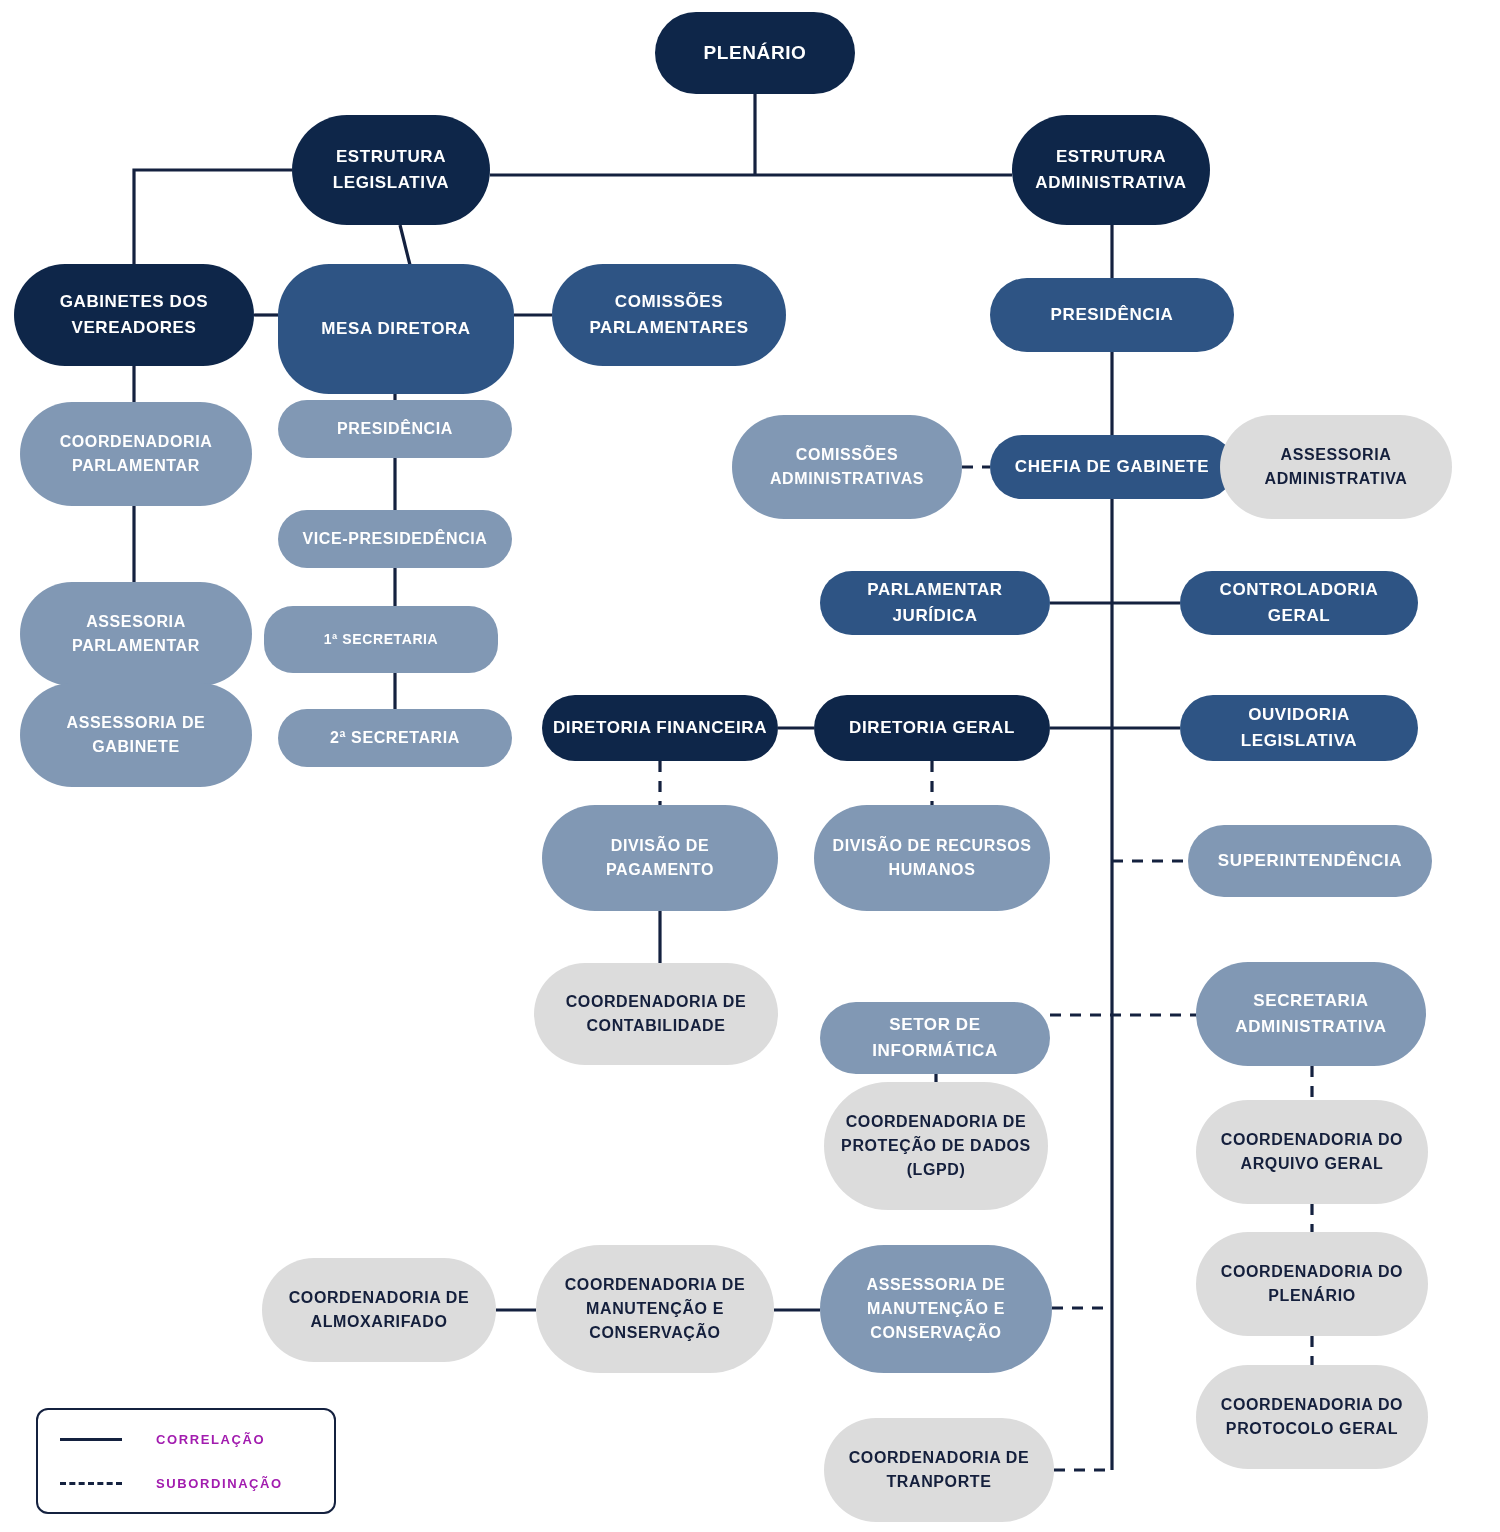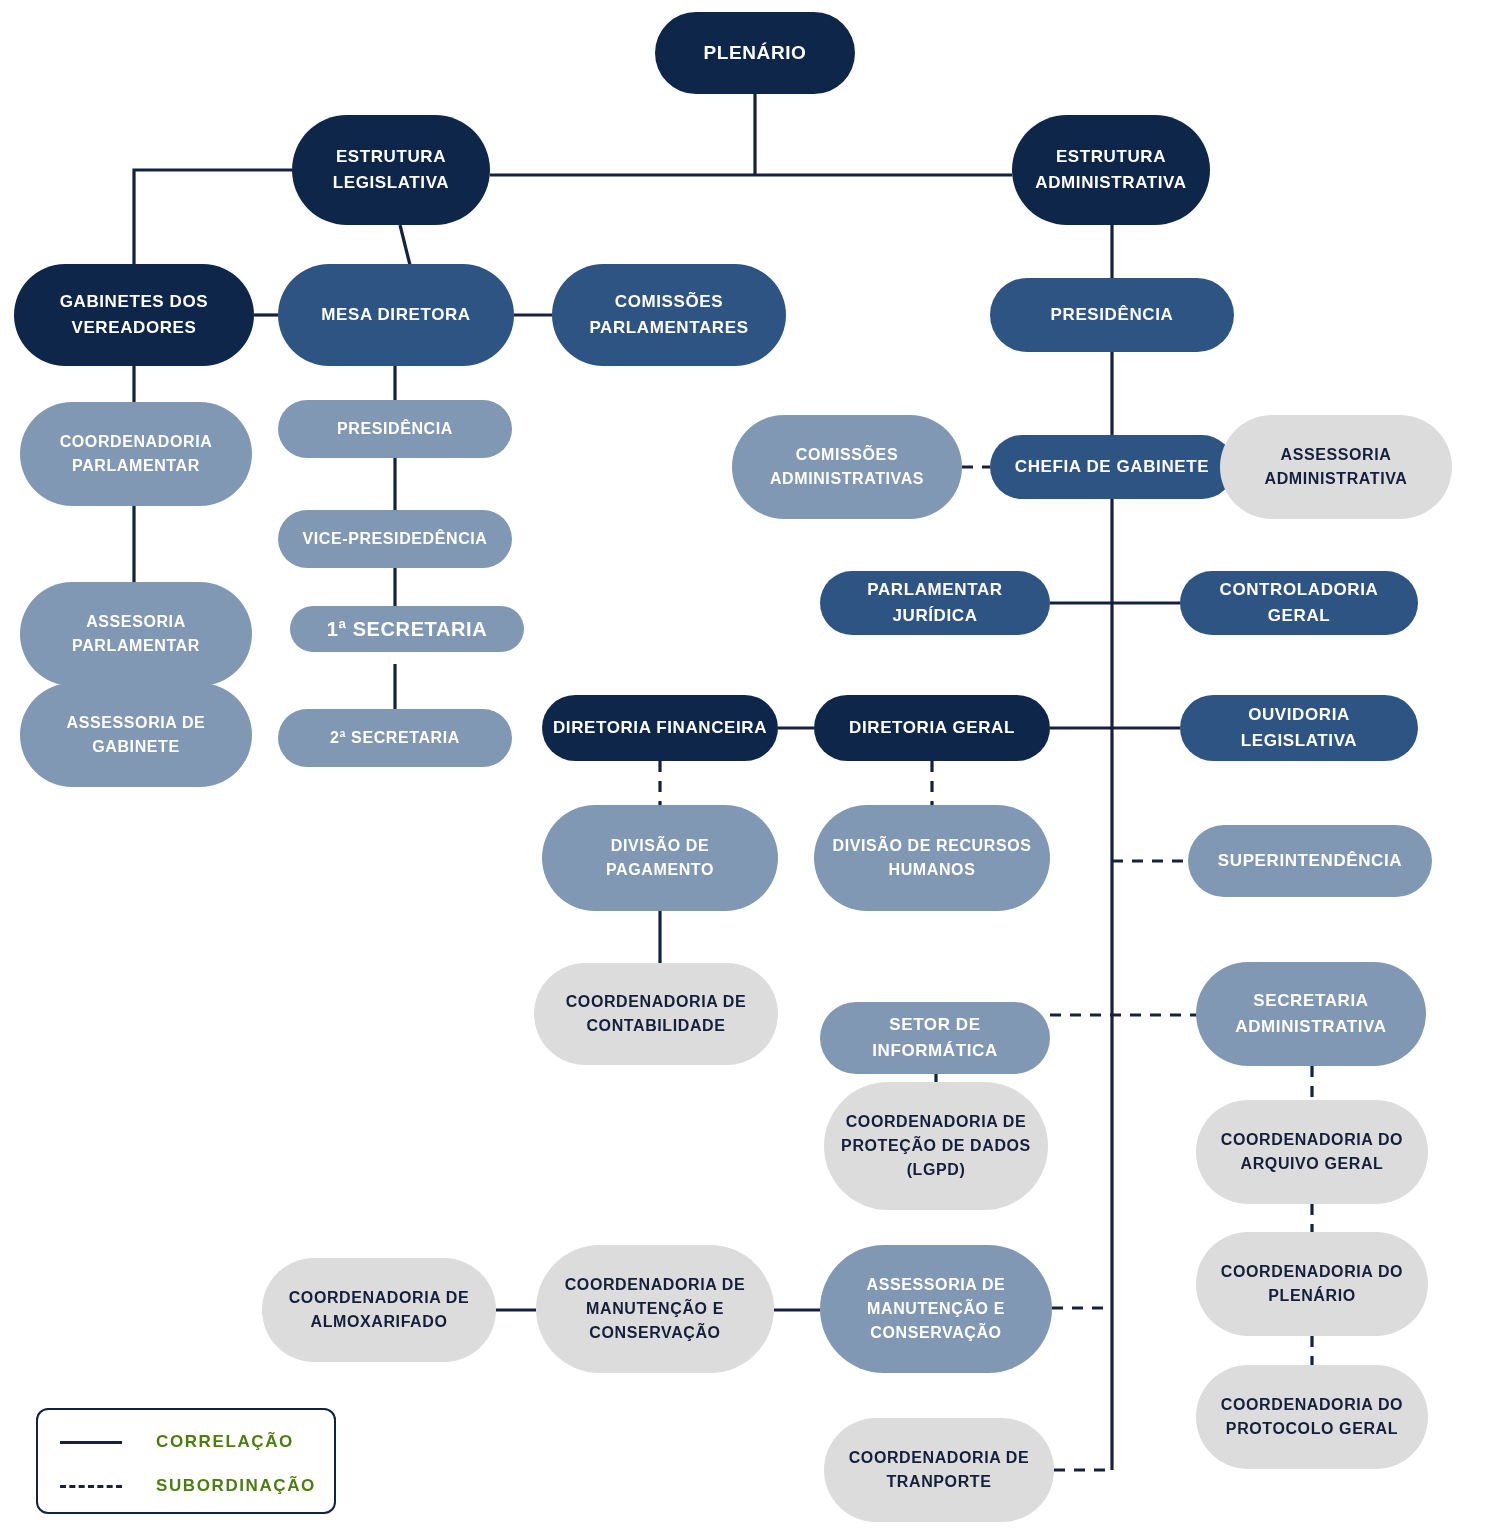--- a/index.html
+++ b/index.html
@@ -28,21 +28,21 @@
     border-radius:12px;
     background:#ffffff;
     z-index:6;
   }
   .legend-row{
     position:absolute;display:flex;align-items:center;
   }
   .legend-swatch{width:62px;height:0;border-top:3px solid #14213f;margin-right:34px;}
   .legend-swatch.dash{border-top:3px dashed #14213f;}
   .legend-label{
-    font-weight:bold;color:#4d7c0f;font-size:17px;letter-spacing:1.6px;
+    font-weight:bold;color:#a21caf;font-size:13px;letter-spacing:1.6px;
     white-space:nowrap;
   }
 </style>
 </head>
 <body>
 
 <div id="canvas">
 
   <svg id="wires" viewBox="0 0 1500 1532" xmlns="http://www.w3.org/2000/svg">
       <path d="M 755,94 L 755,175" fill="none" stroke="#14213f" stroke-width="3.2" stroke-linecap="butt"></path>
@@ -87,21 +87,21 @@
       </div>
       <div class="node navy" style="left: 292px; top: 115px; width: 198px; height: 110px; font-size: 17px; border-radius: 55px;">
         <span>ESTRUTURA<br>LEGISLATIVA</span>
       </div>
       <div class="node navy" style="left: 1012px; top: 115px; width: 198px; height: 110px; font-size: 17px; border-radius: 55px;">
         <span>ESTRUTURA<br>ADMINISTRATIVA</span>
       </div>
       <div class="node navy" style="left: 14px; top: 264px; width: 240px; height: 102px; font-size: 17px; border-radius: 51px;">
         <span>GABINETES DOS<br>VEREADORES</span>
       </div>
-      <div class="node blue" style="left: 278px; top: 264px; width: 236px; height: 102px; font-size: 17px; border-radius: 51px;">
+      <div class="node blue" style="left: 278px; top: 264px; width: 236px; height: 130px; font-size: 17px; border-radius: 51px;">
         <span>MESA DIRETORA</span>
       </div>
       <div class="node blue" style="left: 552px; top: 264px; width: 234px; height: 102px; font-size: 17px; border-radius: 51px;">
         <span>COMISSÕES<br>PARLAMENTARES</span>
       </div>
       <div class="node blue" style="left: 990px; top: 278px; width: 244px; height: 74px; font-size: 17px; border-radius: 37px;">
         <span>PRESIDÊNCIA</span>
       </div>
       <div class="node steel" style="left: 20px; top: 402px; width: 232px; height: 104px; font-size: 16px; border-radius: 52px;">
         <span>COORDENADORIA<br>PARLAMENTAR</span>
@@ -111,21 +111,21 @@
       </div>
       <div class="node steel" style="left: 20px; top: 683px; width: 232px; height: 104px; font-size: 16px; border-radius: 52px;">
         <span>ASSESSORIA DE<br>GABINETE</span>
       </div>
       <div class="node steel" style="left: 278px; top: 400px; width: 234px; height: 58px; font-size: 16px; border-radius: 29px;">
         <span>PRESIDÊNCIA</span>
       </div>
       <div class="node steel" style="left: 278px; top: 510px; width: 234px; height: 58px; font-size: 16px; border-radius: 29px;">
         <span>VICE-PRESIDEDÊNCIA</span>
       </div>
-      <div class="node steel" style="left: 290px; top: 606px; width: 234px; height: 46px; font-size: 20px; border-radius: 29px;">
+      <div class="node steel" style="left: 264px; top: 606px; width: 234px; height: 67px; font-size: 14px; border-radius: 29px;">
         <span>1ª SECRETARIA</span>
       </div>
       <div class="node steel" style="left: 278px; top: 709px; width: 234px; height: 58px; font-size: 16px; border-radius: 29px;">
         <span>2ª SECRETARIA</span>
       </div>
       <div class="node steel" style="left: 732px; top: 415px; width: 230px; height: 104px; font-size: 16px; border-radius: 52px;">
         <span>COMISSÕES<br>ADMINISTRATIVAS</span>
       </div>
       <div class="node blue" style="left: 990px; top: 435px; width: 244px; height: 64px; font-size: 17px; border-radius: 32px;">
         <span>CHEFIA DE GABINETE</span>

